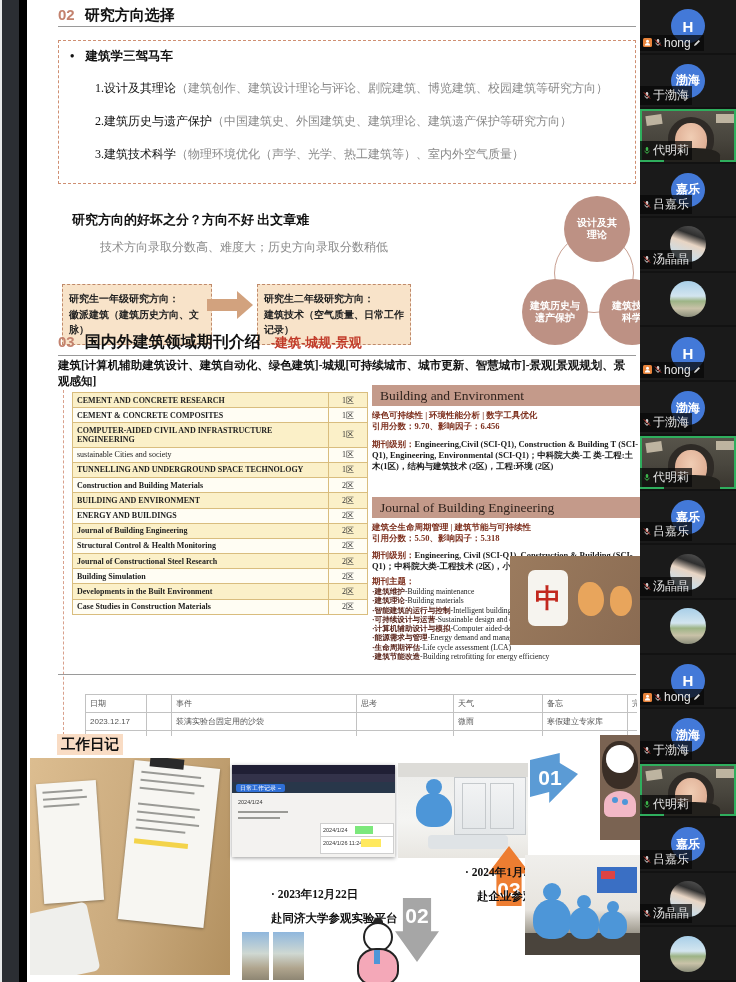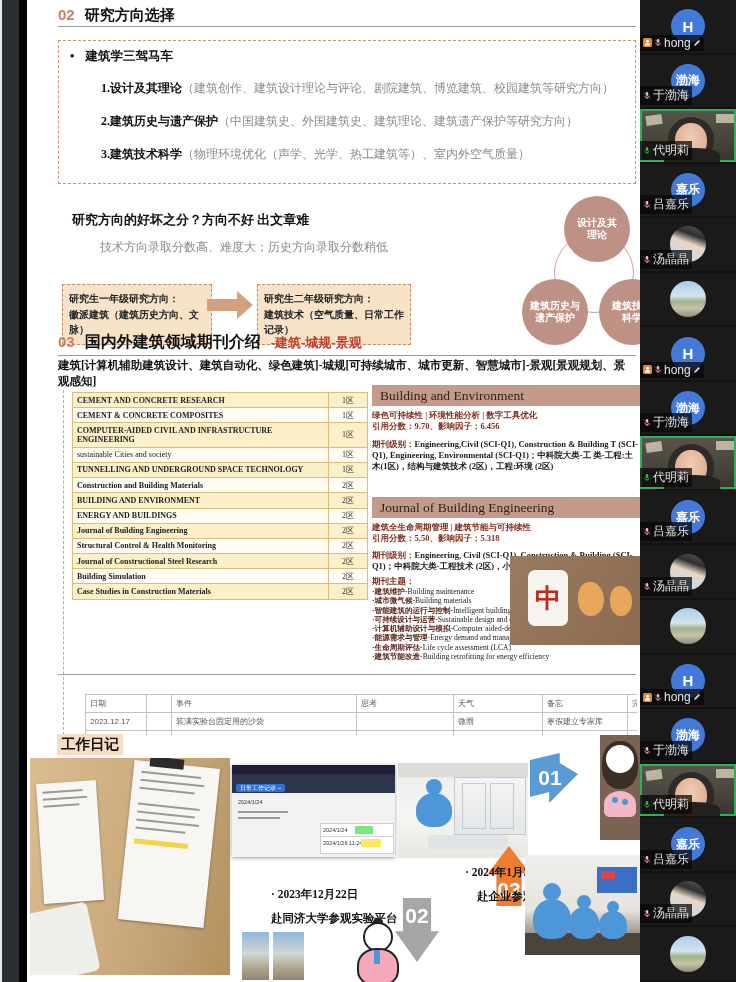--- a/index.html
+++ b/index.html
@@ -13,21 +13,21 @@
   
   #doc{left:27px;top:0;width:613px;height:982px;background:#fff;overflow:hidden;}
   .sec-head{display:flex;align-items:baseline;gap:10px;}
   .sec-num{color:#c3826e;font-weight:700;font-size:15px;font-family:"Liberation Sans",sans-serif;}
   .sec-title{color:#111;font-weight:700;font-size:15px;}
   .sec-sub{color:#c13b2a;font-weight:700;font-size:13px;}
   .rule{height:0;border-top:1px solid #9a9a9a;}
   #troika-box{left:31px;top:40px;width:576px;height:142px;border:1.6px dashed #cf8f72;}
   #troika-head{left:43px;top:48px;font-size:12.5px;font-weight:700;color:#111;}
   .troika-item{left:68px;width:540px;font-size:12px;color:#111;white-space:nowrap;overflow:hidden;}
-  .troika-item b{font-weight:700;margin-left:6px;}
+  .troika-item b{font-weight:400;}
   .troika-item span.detail{color:#8a8a8a;}
   #quality-title{left:45px;top:211px;font-size:13px;font-weight:700;color:#111;}
   #quality-note{left:73px;top:239px;font-size:12px;color:#8a8a8a;}
   .circle{border-radius:50%;background:#bd9184;color:#fff;display:flex;align-items:center;justify-content:center;
           text-align:center;font-size:10px;font-weight:700;line-height:1.25;white-space:pre-line;}
   #ring{left:527px;top:233px;width:78px;height:78px;border:1.5px solid #c9a193;border-radius:50%;}
   .grade-box{border:1.5px dashed #c08a6a;background:#f8e3c9;color:#222;font-size:10px;font-weight:700;
              padding:6px 6px;line-height:1.55;}
   #grade-arrow{left:180px;top:299px;width:30px;height:12px;background:#d2a27e;}
   #grade-arrow-head{left:210px;top:291px;width:0;height:0;border-top:14px solid transparent;
@@ -214,20 +214,24 @@
           </tr>
           <tr>
             <td>Journal of Constructional Steel Research</td>
             <td class="zone">2区</td>
           </tr>
           <tr>
             <td>Building Simulation</td>
             <td class="zone">2区</td>
           </tr>
           <tr>
+            <td>Developments in the Built Environment</td>
+            <td class="zone">2区</td>
+          </tr>
+          <tr>
             <td>Case Studies in Construction Materials</td>
             <td class="zone">2区</td>
           </tr>
         </tbody>
       </table>
   </div>
 
   <div class="abs panel-head" style="left:345px;top:385px;width:268px;">Building and Environment</div>
   <div class="abs panel-body" style="left:345px;top:410px;width:268px;">
     <div class="zhred">绿色可持续性 | 环境性能分析 | 数字工具优化</div>
@@ -240,21 +244,21 @@
   <div class="abs panel-head" style="left:345px;top:497px;width:268px;">Journal of Building Engineering</div>
   <div class="abs panel-body" style="left:345px;top:522px;width:268px;">
     <div class="zhred">建筑全生命周期管理 | 建筑节能与可持续性</div>
     <div class="zhred">引用分数：5.50、影响因子：5.318</div>
     <div style="margin-top:6px;">
       <span class="zhred">期刊级别：</span><span class="enbold">Engineering, Civil (SCI-Q1), Construction &amp; Building (SCI-Q1)；中科院大类-工程技术 (2区)，小类-结构与建筑技术 (2区)</span>
     </div>
     <div class="zhred" style="margin-top:4px;">期刊主题：</div>
     <ul id="jbe-topics">
         <li><b>·建筑维护</b><span>-Building maintenance</span></li>
-        <li><b>·城市微气候</b><span>-Building materials</span></li>
+        <li><b>·建筑理论</b><span>-Building materials</span></li>
         <li><b>·智能建筑的运行与控制</b><span>-Intelligent buildings for</span></li>
         <li><b>·可持续设计与运营</b><span>-Sustainable design and opera</span></li>
         <li><b>·计算机辅助设计与模拟</b><span>-Computer aided-design</span></li>
         <li><b>·能源需求与管理</b><span>-Energy demand and manageme</span></li>
         <li><b>·生命周期评估</b><span>-Life cycle assessment (LCA)</span></li>
         <li><b>·建筑节能改造</b><span>-Building retrofitting for energy efficiency</span></li>
       </ul>
   </div>
 
   <div class="abs photo" id="mahjong">

